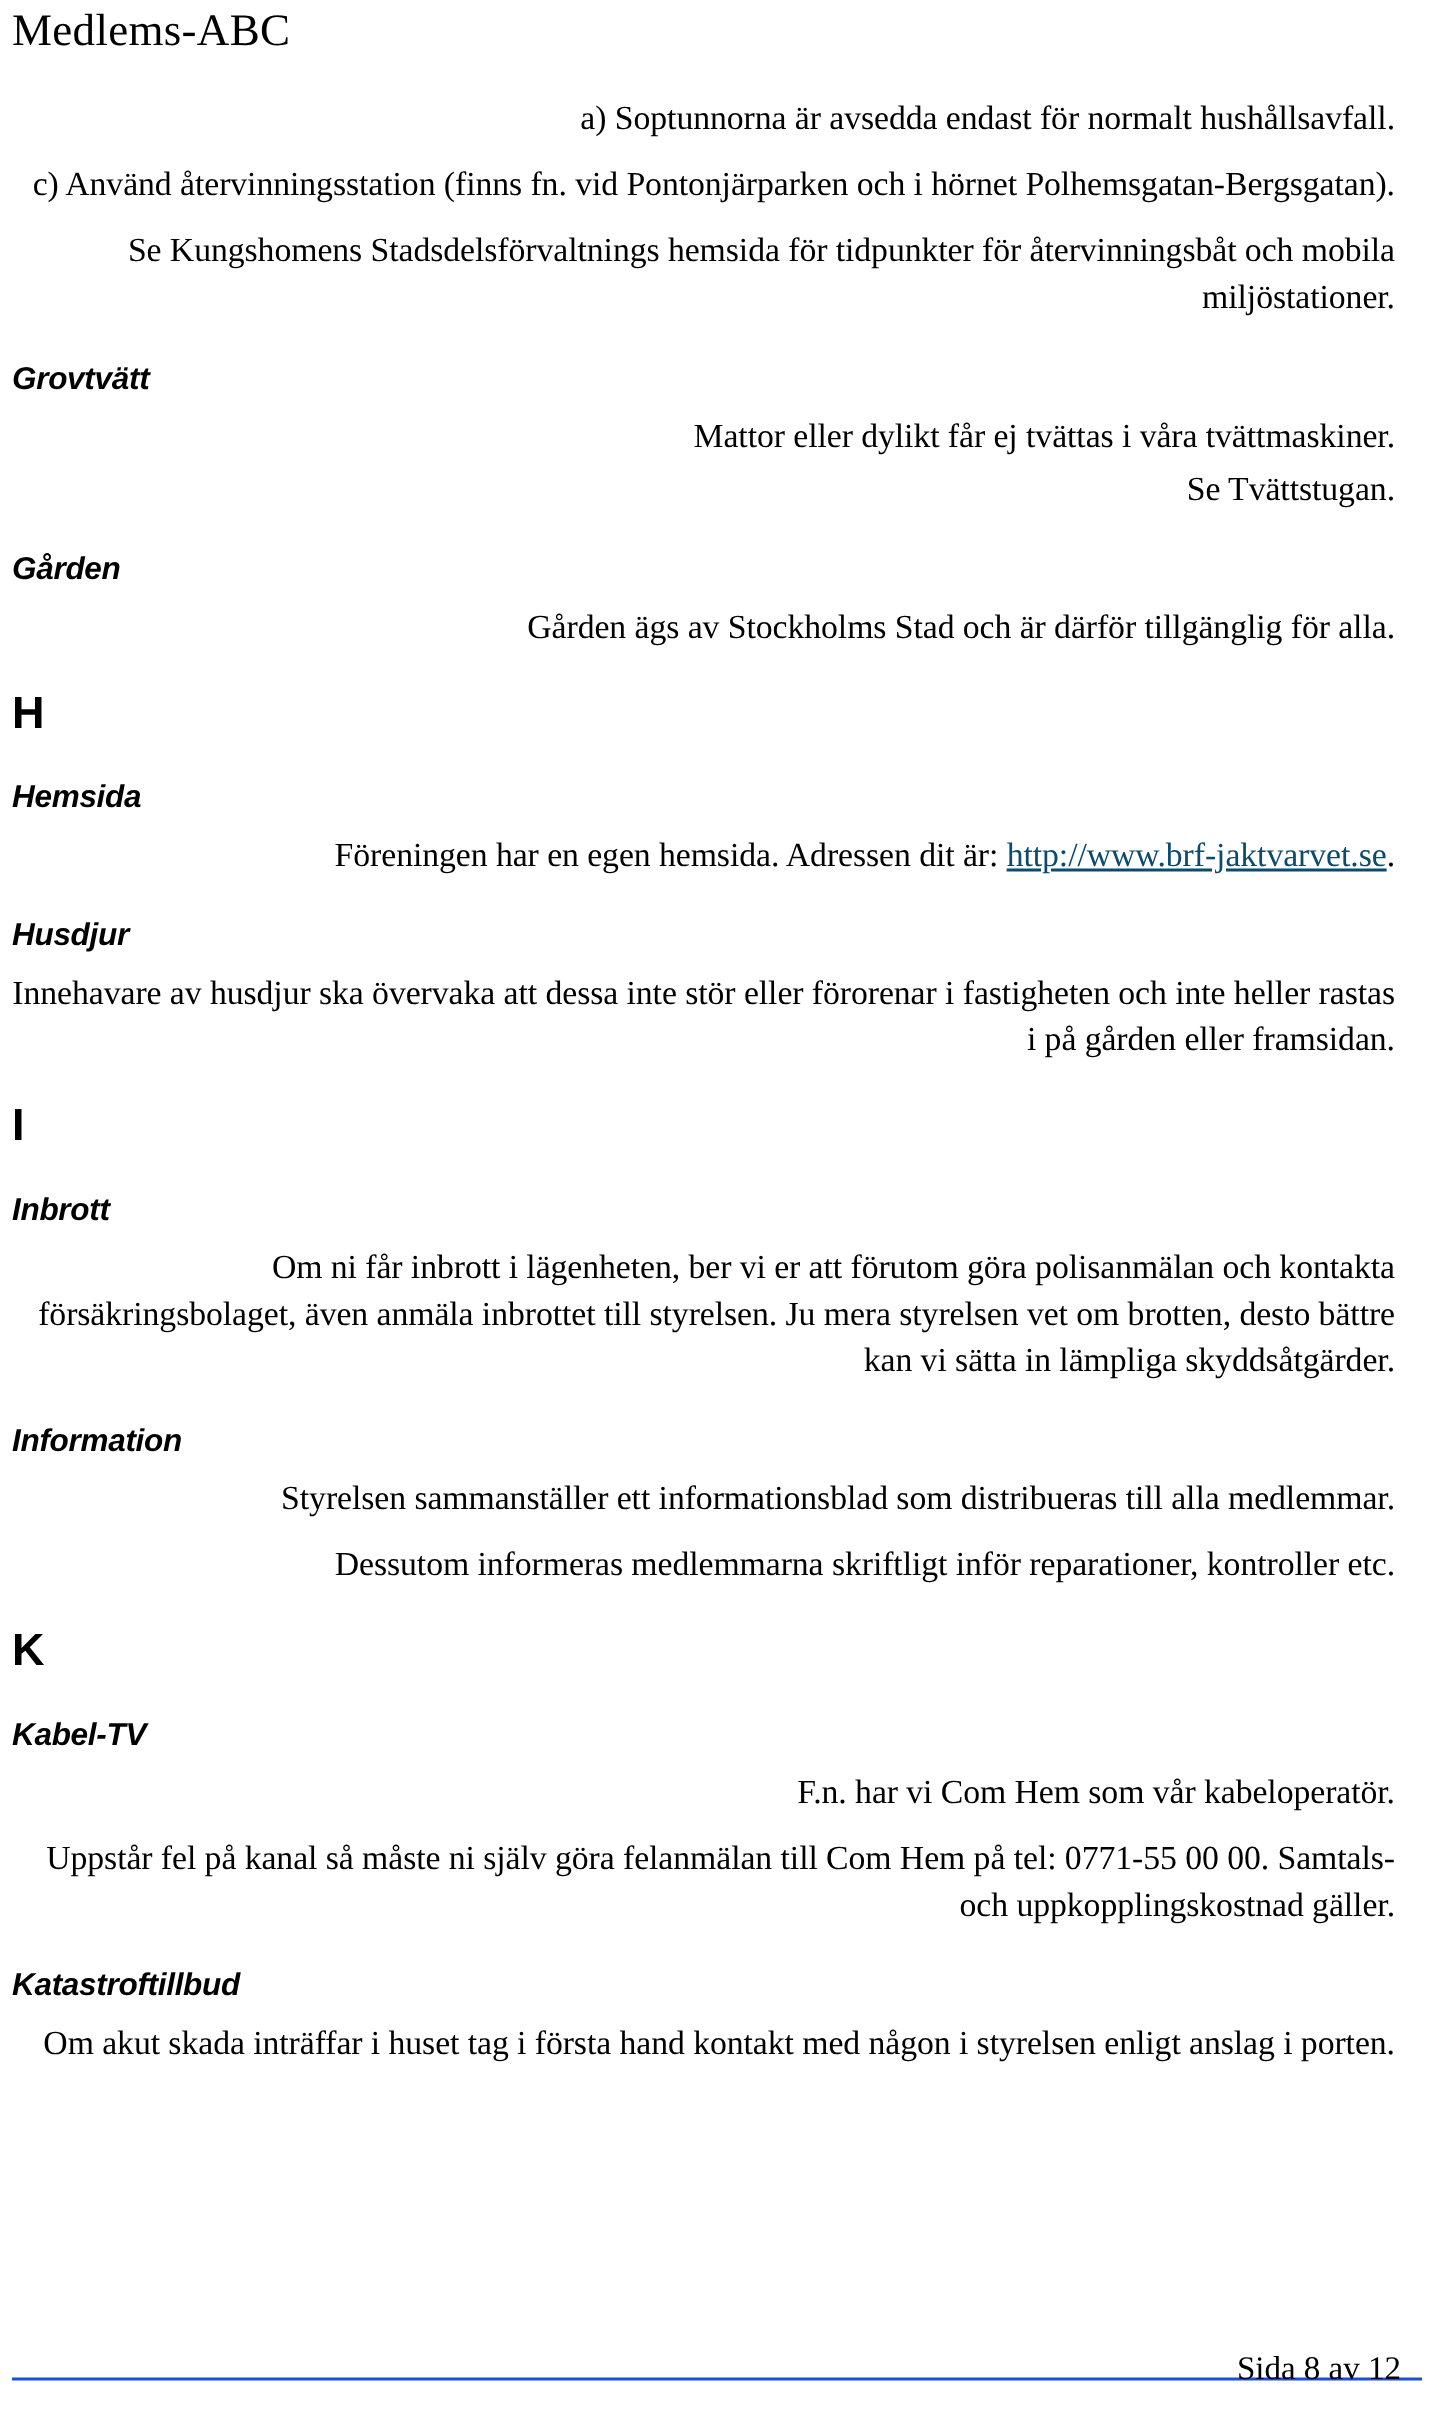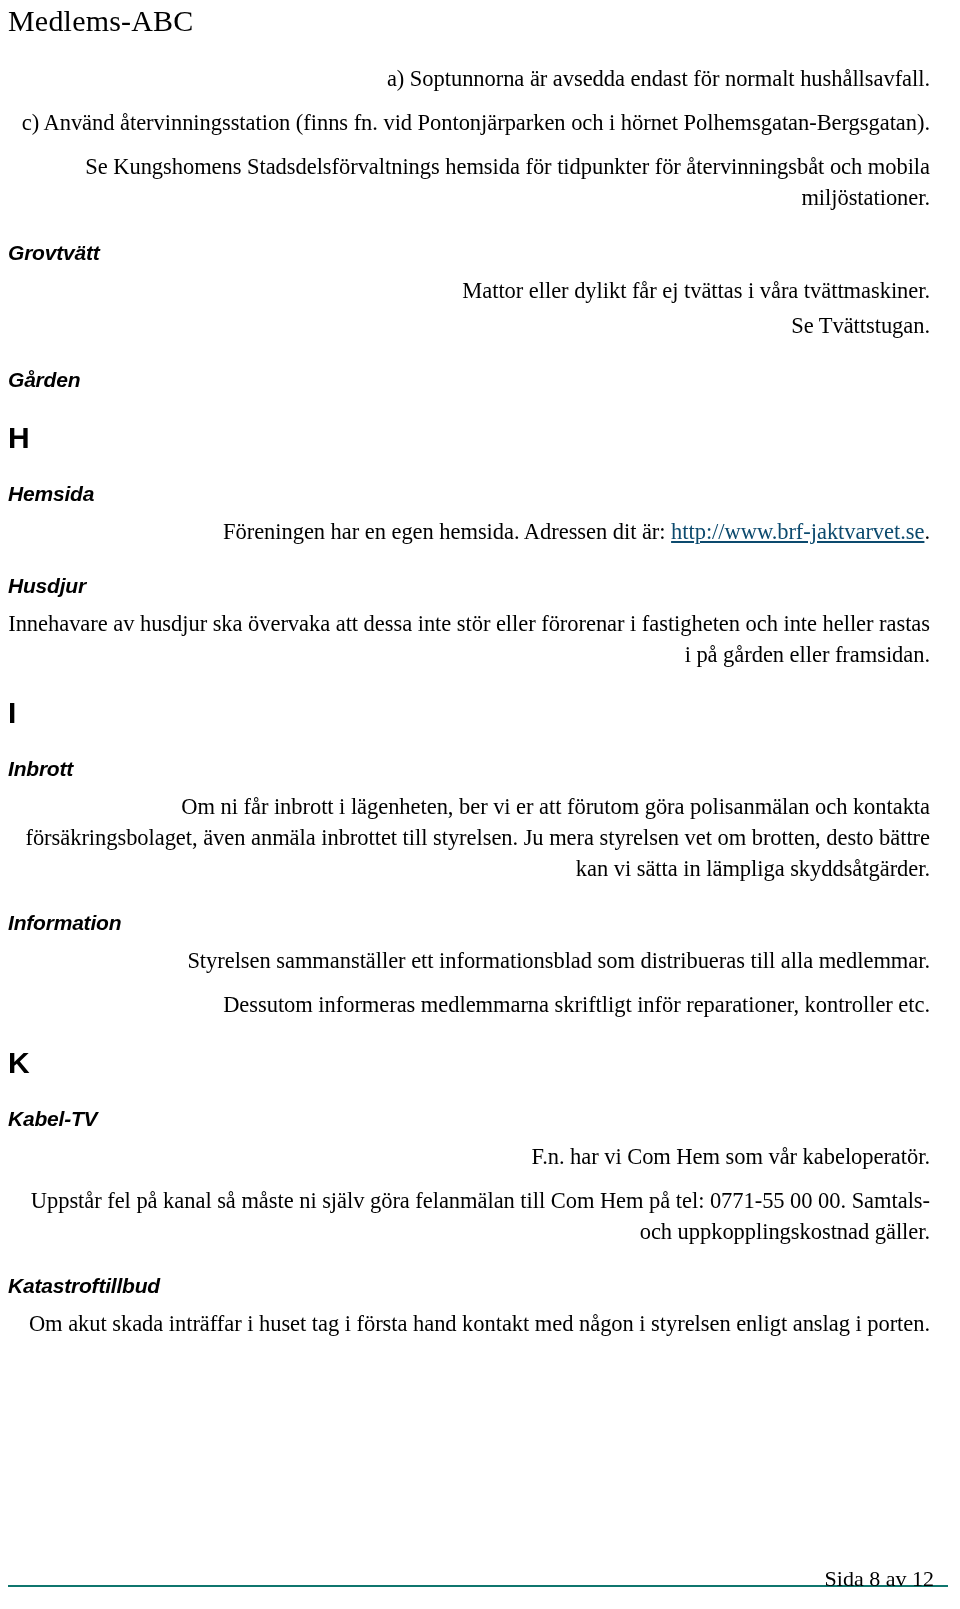--- a/index.html
+++ b/index.html
@@ -74,21 +74,21 @@
     color: #0c4a6e;
     text-decoration: underline;
   }
 
   .footer-rule {
     position: absolute;
     left: 8px;
     right: 12px;
     bottom: 26px;
     height: 0;
-    border-top: 2px solid #0f766e;
+    border-top: 2px solid #1d4ed8;
   }
 
   .footer-text {
     position: absolute;
     right: 14px;
     bottom: -6px;
     font-family: "Liberation Serif", "DejaVu Serif", serif;
     font-size: 22px;
     line-height: 28px;
     white-space: nowrap;
@@ -113,20 +113,21 @@
 
   <p class="body">a) Soptunnorna är avsedda endast för normalt hushållsavfall.</p>
   <p class="body">c) Använd återvinningsstation (finns fn. vid Pontonjärparken och i hörnet Polhemsgatan-Bergsgatan).</p>
   <p class="body">Se Kungshomens Stadsdelsförvaltnings hemsida för tidpunkter för återvinningsbåt och mobila miljöstationer.</p>
 
   <h2 class="section first">Grovtvätt</h2>
   <p class="body tight">Mattor eller dylikt får ej tvättas i våra tvättmaskiner.</p>
   <p class="body">Se Tvättstugan.</p>
 
   <h2 class="section">Gården</h2>
+  <p class="body">Gården ägs av Stockholms Stad och är därför tillgänglig för alla.</p>
 
   <h1 class="letter">H</h1>
 
   <h2 class="section">Hemsida</h2>
   <p class="body"><span>Föreningen har en egen hemsida. Adressen dit är: </span><a class="link" href="#">http://www.brf-jaktvarvet.se</a><span>.</span></p>
 
   <h2 class="section">Husdjur</h2>
   <p class="body">Innehavare av husdjur ska övervaka att dessa inte stör eller förorenar i fastigheten och inte heller rastas i på gården eller framsidan.</p>
 
   <h1 class="letter">I</h1>

